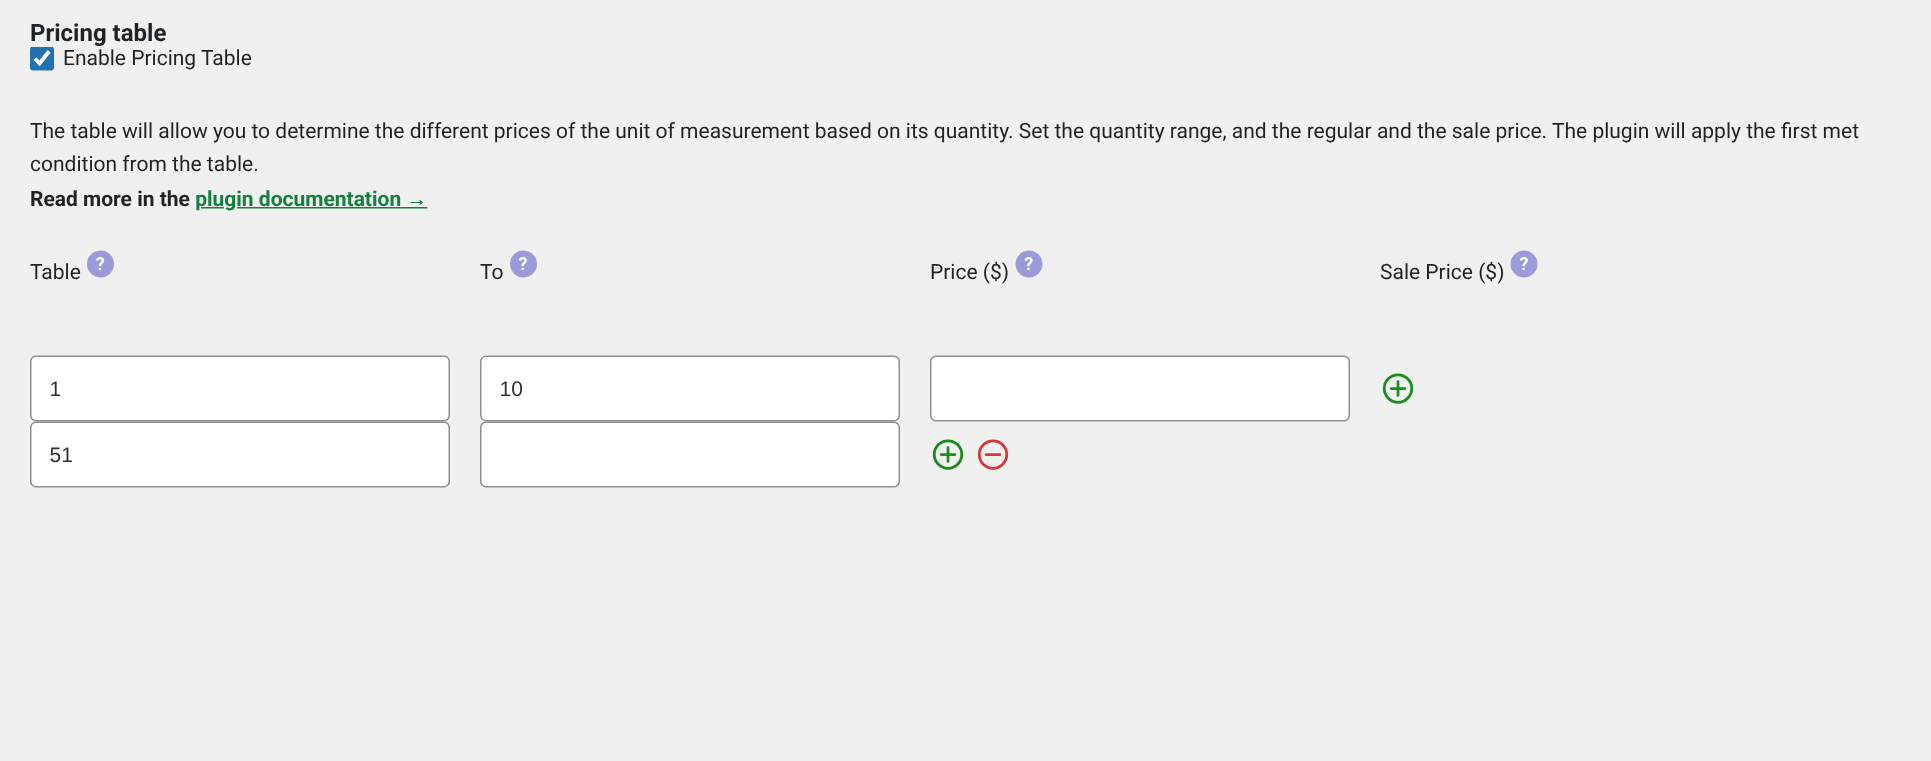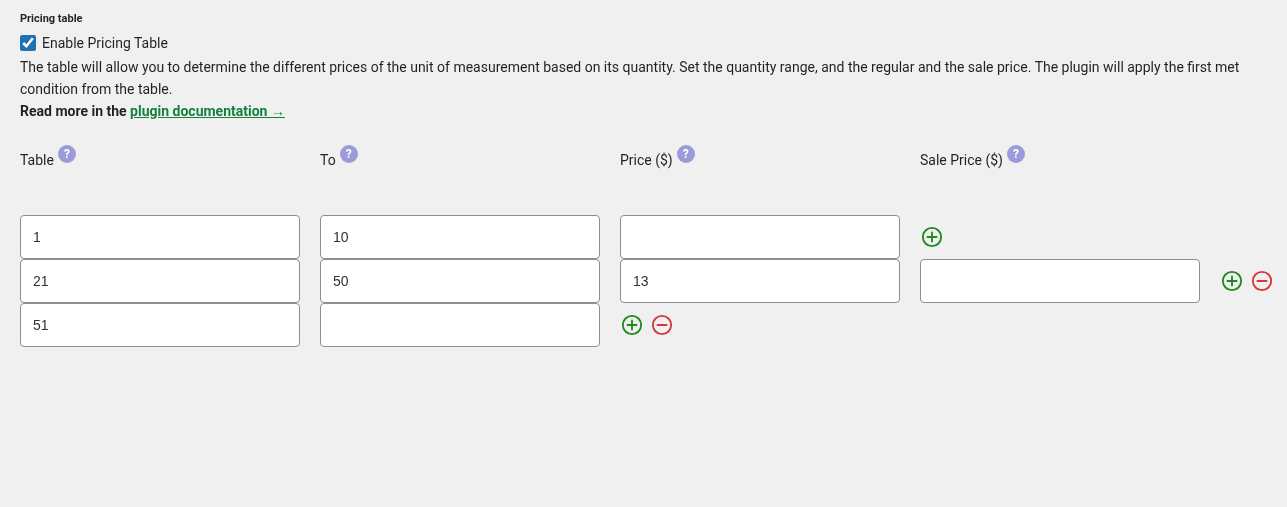--- a/index.html
+++ b/index.html
@@ -5,29 +5,28 @@
     * { box-sizing: border-box; margin: 0; padding: 0; }
     body {
       font-family: -apple-system, BlinkMacSystemFont, "Segoe UI", Roboto, sans-serif;
       font-size: 14px;
       color: #1d2327;
       background: #f0f0f1;
       padding: 12px 20px 20px 20px;
       width: 1287px;
     }
     h3.section-title {
-      font-size: 11px;
+      font-size: 16px;
       font-weight: 700;
-      margin-bottom: 10px;
     }
     .checkbox-row {
       display: flex;
       align-items: center;
       gap: 6px;
-      margin-bottom: 5px;
+      margin-bottom: 30px;
     }
     .checkbox-row input[type="checkbox"] {
       width: 16px;
       height: 16px;
       accent-color: #2271b1;
       cursor: pointer;
     }
     .checkbox-row label {
       cursor: pointer;
     }
@@ -162,41 +161,20 @@
               <circle cx="12" cy="12" r="10" fill="none" stroke="#1a8c1a" stroke-width="2"></circle>
               <line x1="12" y1="7" x2="12" y2="17" stroke="#1a8c1a" stroke-width="2" stroke-linecap="round"></line>
               <line x1="7" y1="12" x2="17" y2="12" stroke="#1a8c1a" stroke-width="2" stroke-linecap="round"></line>
             </svg>
       </button>
 
     </div>
   </div>
 
 
-  <div class="data-row">
-    <input type="text" value="21" style="">
-    <input type="text" value="50" style="">
-    <input type="text" value="13" style="">
-    <input type="text" style="">
-    <div class="actions">
-      <button class="icon-btn add-btn">
-        <svg width="22" height="22" viewBox="0 0 24 24">
-              <circle cx="12" cy="12" r="10" fill="none" stroke="#1a8c1a" stroke-width="2"></circle>
-              <line x1="12" y1="7" x2="12" y2="17" stroke="#1a8c1a" stroke-width="2" stroke-linecap="round"></line>
-              <line x1="7" y1="12" x2="17" y2="12" stroke="#1a8c1a" stroke-width="2" stroke-linecap="round"></line>
-            </svg>
-      </button>
-      <button class="icon-btn remove-btn">
-        <svg width="22" height="22" viewBox="0 0 24 24">
-              <circle cx="12" cy="12" r="10" fill="none" stroke="#d63638" stroke-width="2"></circle>
-              <line x1="7" y1="12" x2="17" y2="12" stroke="#d63638" stroke-width="2" stroke-linecap="round"></line>
-            </svg>
-      </button>
-    </div>
-  </div>
 
   <div class="data-row">
     <input type="text" value="51" style="">
     <input type="text" style="">
     <div class="actions">
       <button class="icon-btn add-btn">
         <svg width="22" height="22" viewBox="0 0 24 24">
               <circle cx="12" cy="12" r="10" fill="none" stroke="#1a8c1a" stroke-width="2"></circle>
               <line x1="12" y1="7" x2="12" y2="17" stroke="#1a8c1a" stroke-width="2" stroke-linecap="round"></line>
               <line x1="7" y1="12" x2="17" y2="12" stroke="#1a8c1a" stroke-width="2" stroke-linecap="round"></line>

